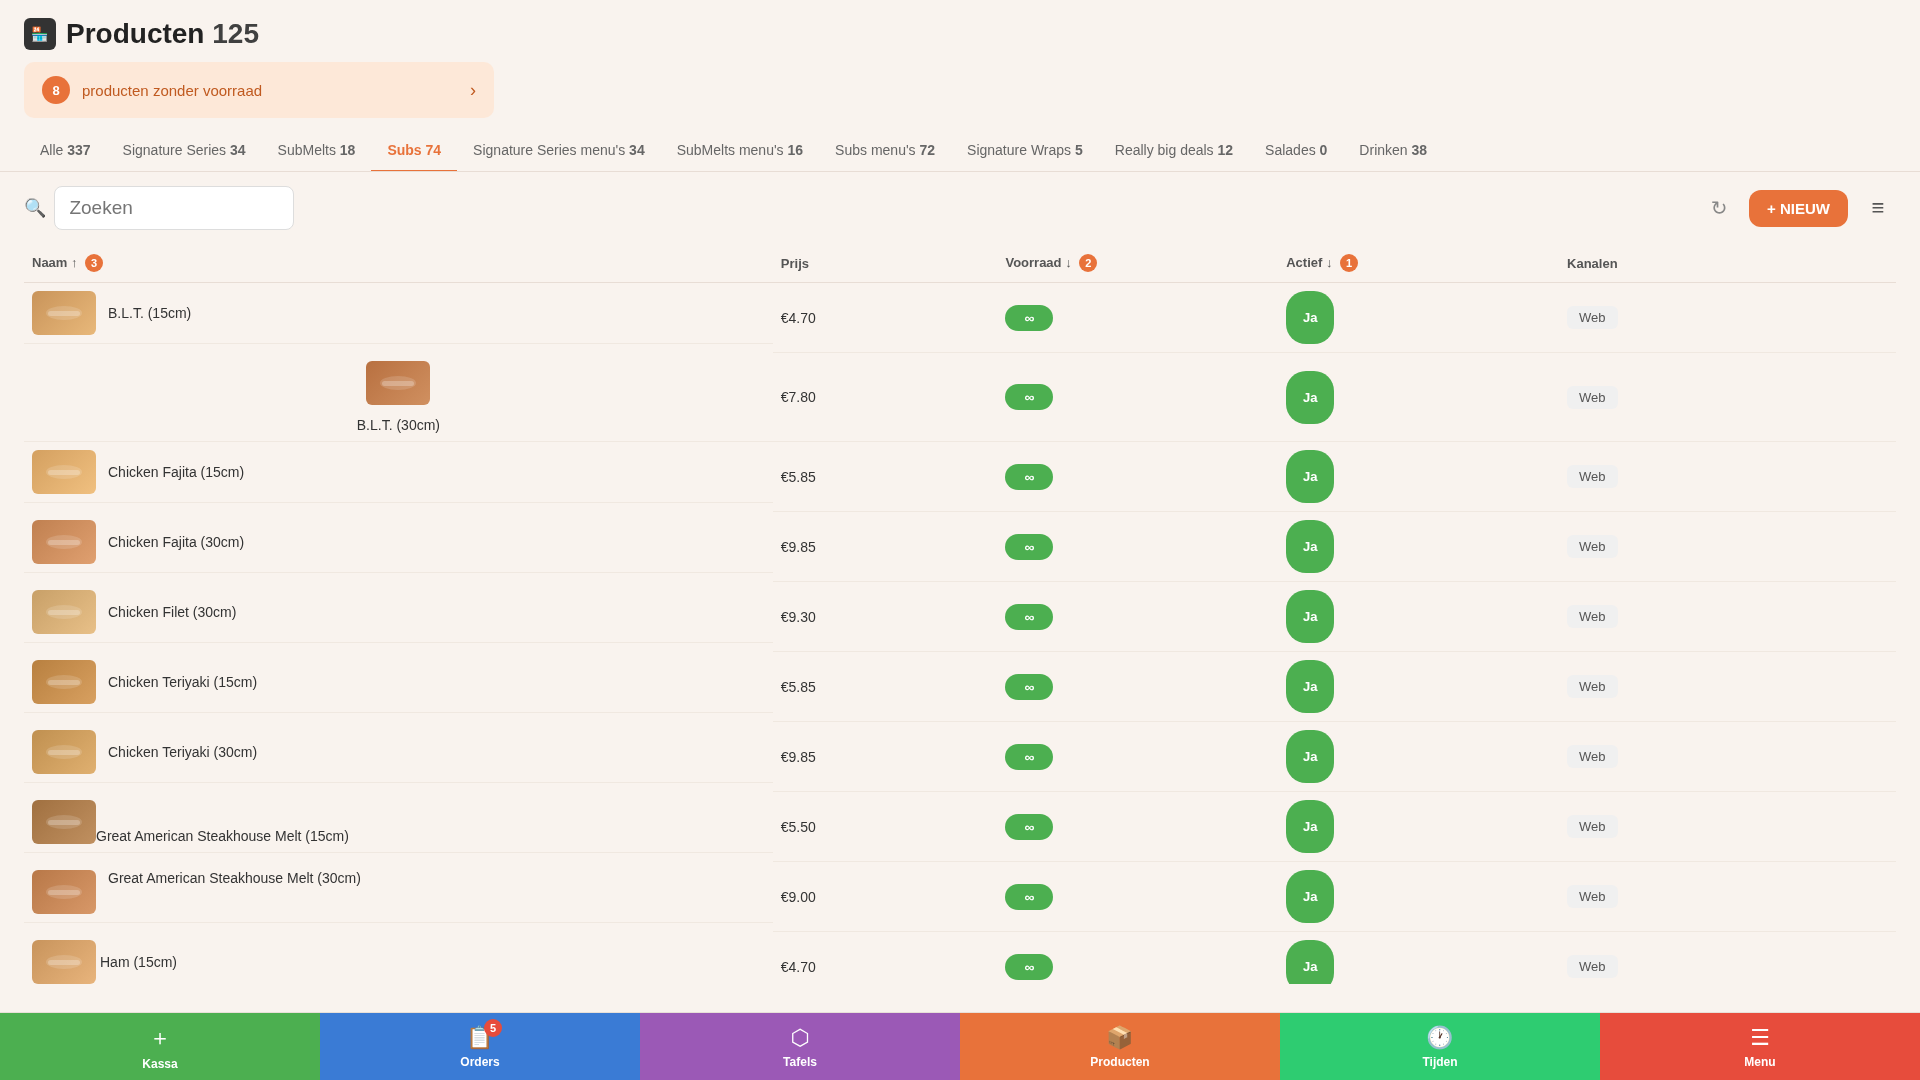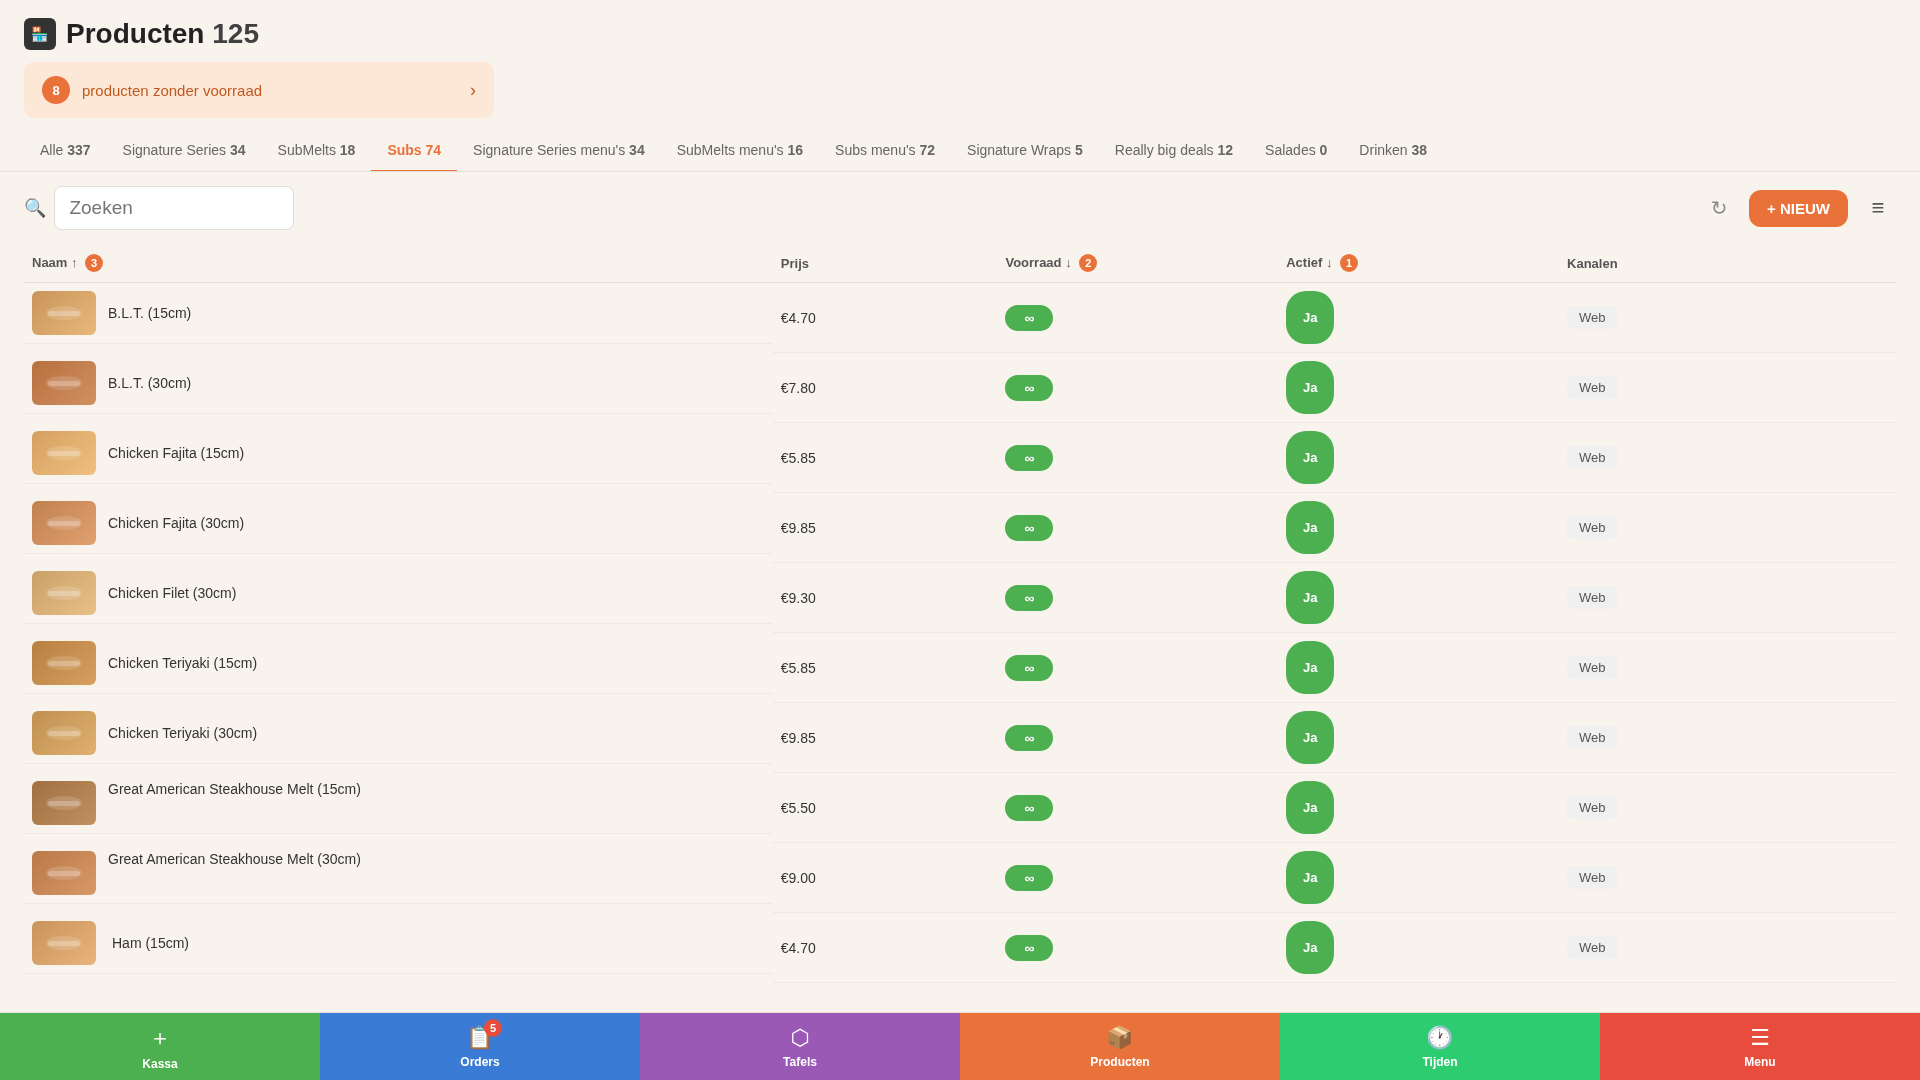--- a/index.html
+++ b/index.html
@@ -135,21 +135,21 @@
         </svg>
       </div>
       <span>B.L.T. (15cm)</span>
     </td>
     <td>€4.70</td>
     <td><span class="badge-green">∞</span></td>
     <td><span class="badge-yes">Ja</span></td>
     <td><span class="badge-web">Web</span></td>
   </tr>
         <tr>
-    <td style="display:flex;align-items:center;gap:12px;">
+    <td style="display:flex;align-items:center;gap:12px;flex-direction:column;">
       <div class="product-img-placeholder" style="background:linear-gradient(135deg,#b87040 0%,#d09060 100%);">
         <svg width="40" height="22" viewBox="0 0 40 22">
           <ellipse cx="20" cy="11" rx="18" ry="7" fill="rgba(255,255,255,0.15)"></ellipse>
           <rect x="4" y="9" width="32" height="5" rx="2.5" fill="rgba(255,255,255,0.25)"></rect>
         </svg>
       </div>
       <span>B.L.T. (30cm)</span>
     </td>
     <td>€7.80</td>
     <td><span class="badge-green">∞</span></td>
@@ -225,21 +225,21 @@
         </svg>
       </div>
       <span>Chicken Teriyaki (30cm)</span>
     </td>
     <td>€9.85</td>
     <td><span class="badge-green">∞</span></td>
     <td><span class="badge-yes">Ja</span></td>
     <td><span class="badge-web">Web</span></td>
   </tr>
         <tr>
-    <td style="display:flex;align-items:flex-start;gap:12px;">
+    <td style="display:flex;align-items:flex-end;">
       <div class="product-img-placeholder" style="background:linear-gradient(135deg,#a07040 0%,#c09060 100%);">
         <svg width="40" height="22" viewBox="0 0 40 22">
           <ellipse cx="20" cy="11" rx="18" ry="7" fill="rgba(255,255,255,0.15)"></ellipse>
           <rect x="4" y="9" width="32" height="5" rx="2.5" fill="rgba(255,255,255,0.25)"></rect>
         </svg>
       </div>
       <span>Great American Steakhouse Melt (15cm)</span>
     </td>
     <td>€5.50</td>
     <td><span class="badge-green">∞</span></td>
@@ -255,21 +255,21 @@
         </svg>
       </div>
       <span>Great American Steakhouse Melt (30cm)</span>
     </td>
     <td>€9.00</td>
     <td><span class="badge-green">∞</span></td>
     <td><span class="badge-yes">Ja</span></td>
     <td><span class="badge-web">Web</span></td>
   </tr>
         <tr>
-    <td style="display:flex;align-items:center;gap:16px;">
+    <td style="display:flex;align-items:center;gap:4px;">
       <div class="product-img-placeholder" style="background:linear-gradient(135deg,#c8945c 0%,#e8b47c 100%);">
         <svg width="40" height="22" viewBox="0 0 40 22">
           <ellipse cx="20" cy="11" rx="18" ry="7" fill="rgba(255,255,255,0.15)"></ellipse>
           <rect x="4" y="9" width="32" height="5" rx="2.5" fill="rgba(255,255,255,0.25)"></rect>
         </svg>
       </div>
       <span>Ham (15cm)</span>
     </td>
     <td>€4.70</td>
     <td><span class="badge-green">∞</span></td>

